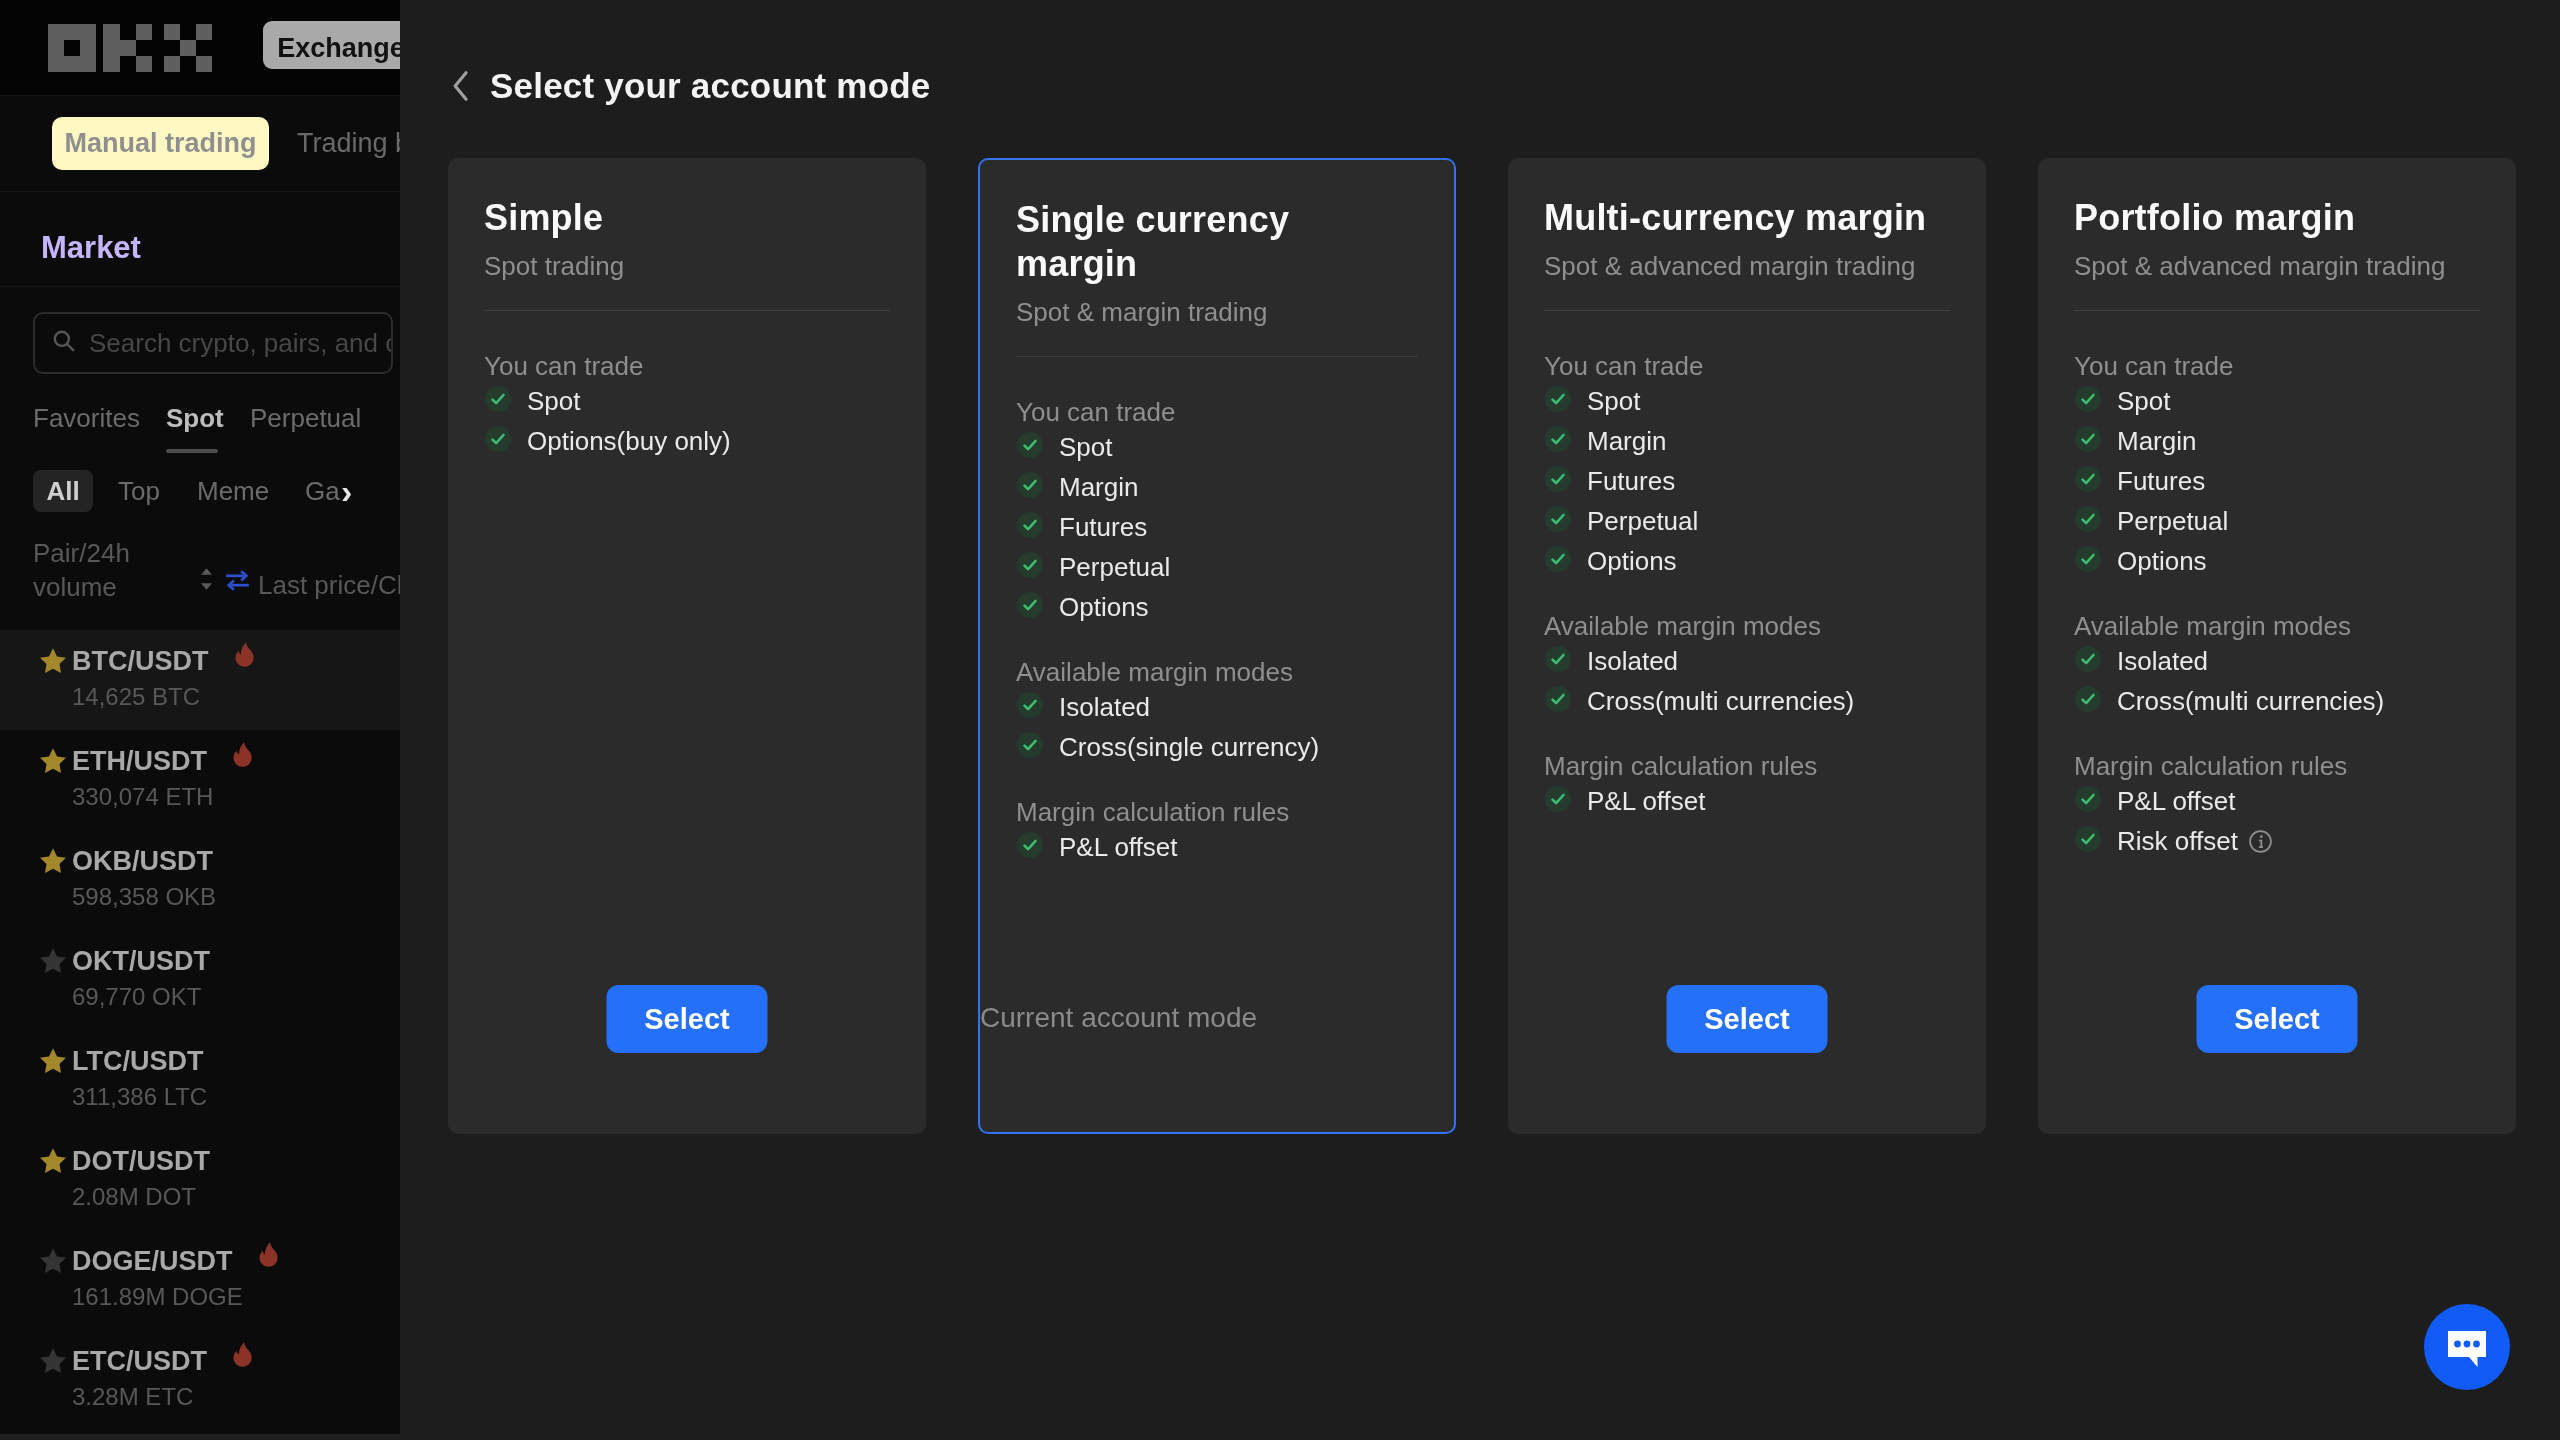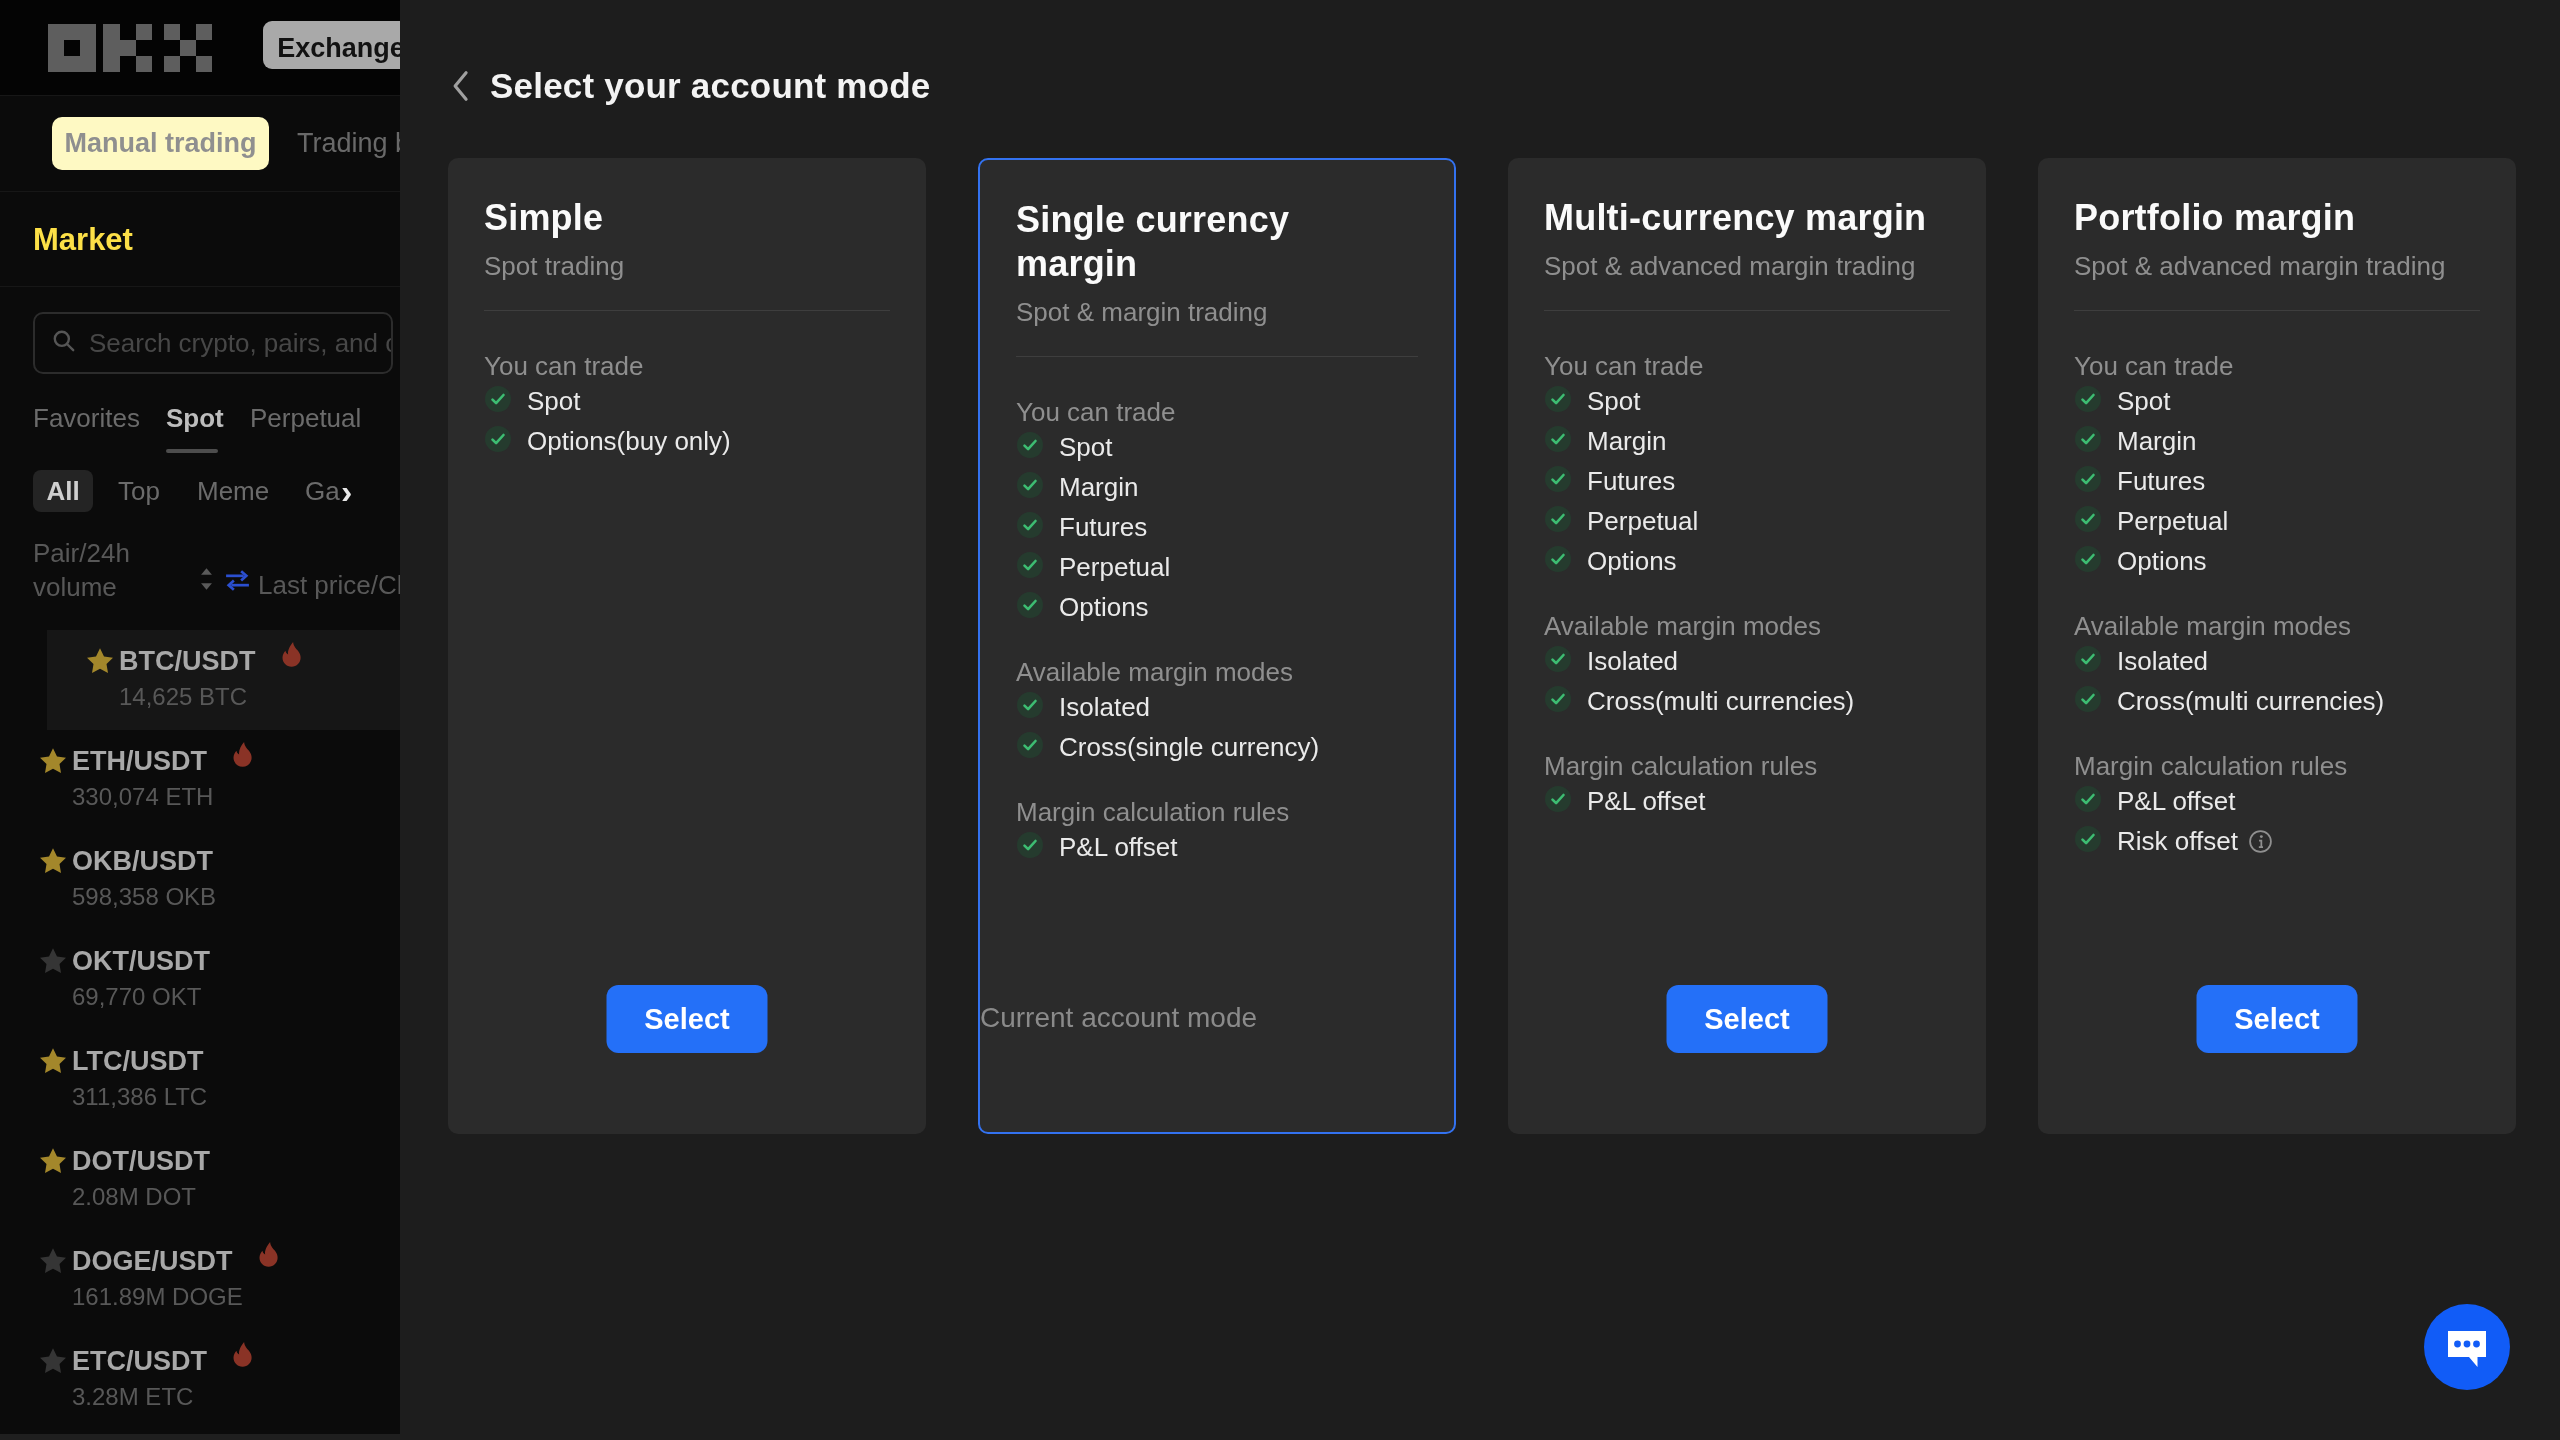--- a/index.html
+++ b/index.html
@@ -9,39 +9,39 @@
   
   .sidebar{position:absolute;left:0;top:0;width:400px;height:1440px;background:#0b0b0b;overflow:hidden;}
   .topbar{position:absolute;left:0;top:0;width:100%;height:96px;background:#040404;border-bottom:1px solid #171717;}
   .logo{position:absolute;left:48px;top:24px;}
   .exchange-btn{position:absolute;left:263px;top:21px;width:156px;height:48px;background:#a9a9a9;border-radius:9px;
     color:#121212;font-size:27px;font-weight:700;line-height:54px;text-align:center;}
   .modetabs{position:absolute;left:0;top:96px;width:100%;height:96px;border-bottom:1px solid #171717;}
   .pill-active{position:absolute;left:52px;top:21px;width:217px;height:53px;background:#fef9c3;border-radius:10px;
     color:#8f8f8f;font-size:27px;font-weight:600;line-height:53px;text-align:center;}
   .modetab2{position:absolute;left:297px;top:21px;height:53px;color:#696969;font-size:27px;line-height:53px;white-space:nowrap;}
-  .market-title{position:absolute;left:33px;top:222px;margin:0;color:#fde047;font-size:31px;font-weight:700;}
+  .market-title{position:absolute;left:33px;top:222px;margin:8px;color:#c4b5fd;font-size:31px;font-weight:700;}
   .mkt-divider{position:absolute;left:0;top:286px;width:100%;height:1px;background:#171717;}
   .search{position:absolute;left:33px;top:312px;width:360px;height:62px;border:2px solid #2c2c2c;border-radius:10px;
     display:flex;align-items:center;padding-left:16px;overflow:hidden;}
   .search .ph{color:#474747;font-size:26px;margin-left:12px;white-space:nowrap;}
   .mtab{position:absolute;top:403px;font-size:26px;color:#6b6b6b;white-space:nowrap;}
   .mtab.active{color:#bdbdbd;font-weight:600;}
   .mtab-underline{position:absolute;left:166px;top:449px;width:52px;height:4px;background:#4d4d4d;border-radius:2px;}
   .cat{position:absolute;top:476px;font-size:26px;color:#6b6b6b;white-space:nowrap;}
   .cat.pill{top:470px;width:60px;height:42px;background:#242424;border-radius:8px;color:#cfcfcf;
     line-height:42px;text-align:center;font-weight:600;}
   .cat-chevron{position:absolute;left:341px;top:470px;color:#e8e8e8;font-size:34px;font-weight:700;line-height:42px;}
   .col-pair{position:absolute;left:33px;top:536px;width:130px;color:#585858;font-size:26px;line-height:34px;}
   .sort-ic{position:absolute;left:200px;top:566px;}
   .swap-ic{position:absolute;left:224px;top:569px;}
   .col-price{position:absolute;left:258px;top:570px;color:#585858;font-size:26px;white-space:nowrap;}
   .pairs{position:absolute;left:0;top:630px;width:100%;}
   .prow{position:relative;width:100%;height:100px;}
-  .prow.hl{background:#161616;margin-left:47px;}
+  .prow.hl{background:#161616;}
   .prow .star{position:absolute;left:38px;top:16px;}
   .pinfo{position:absolute;left:72px;top:14px;}
   .pname{color:#a8a8a8;font-size:27px;font-weight:700;line-height:34px;white-space:nowrap;display:flex;align-items:center;}
   .pname .flame{margin-left:12px;margin-top:-2px;}
   .pvol{color:#585858;font-size:24px;line-height:30px;margin-top:4px;white-space:nowrap;}
   .bottomstrip{position:absolute;left:0;top:1434px;width:100%;height:6px;background:#1f1f1f;}
 
   
   .panel{position:absolute;left:400px;top:0;width:2160px;height:1440px;background:#1d1d1d;}
   .phead{position:absolute;left:48px;top:66px;display:flex;}

